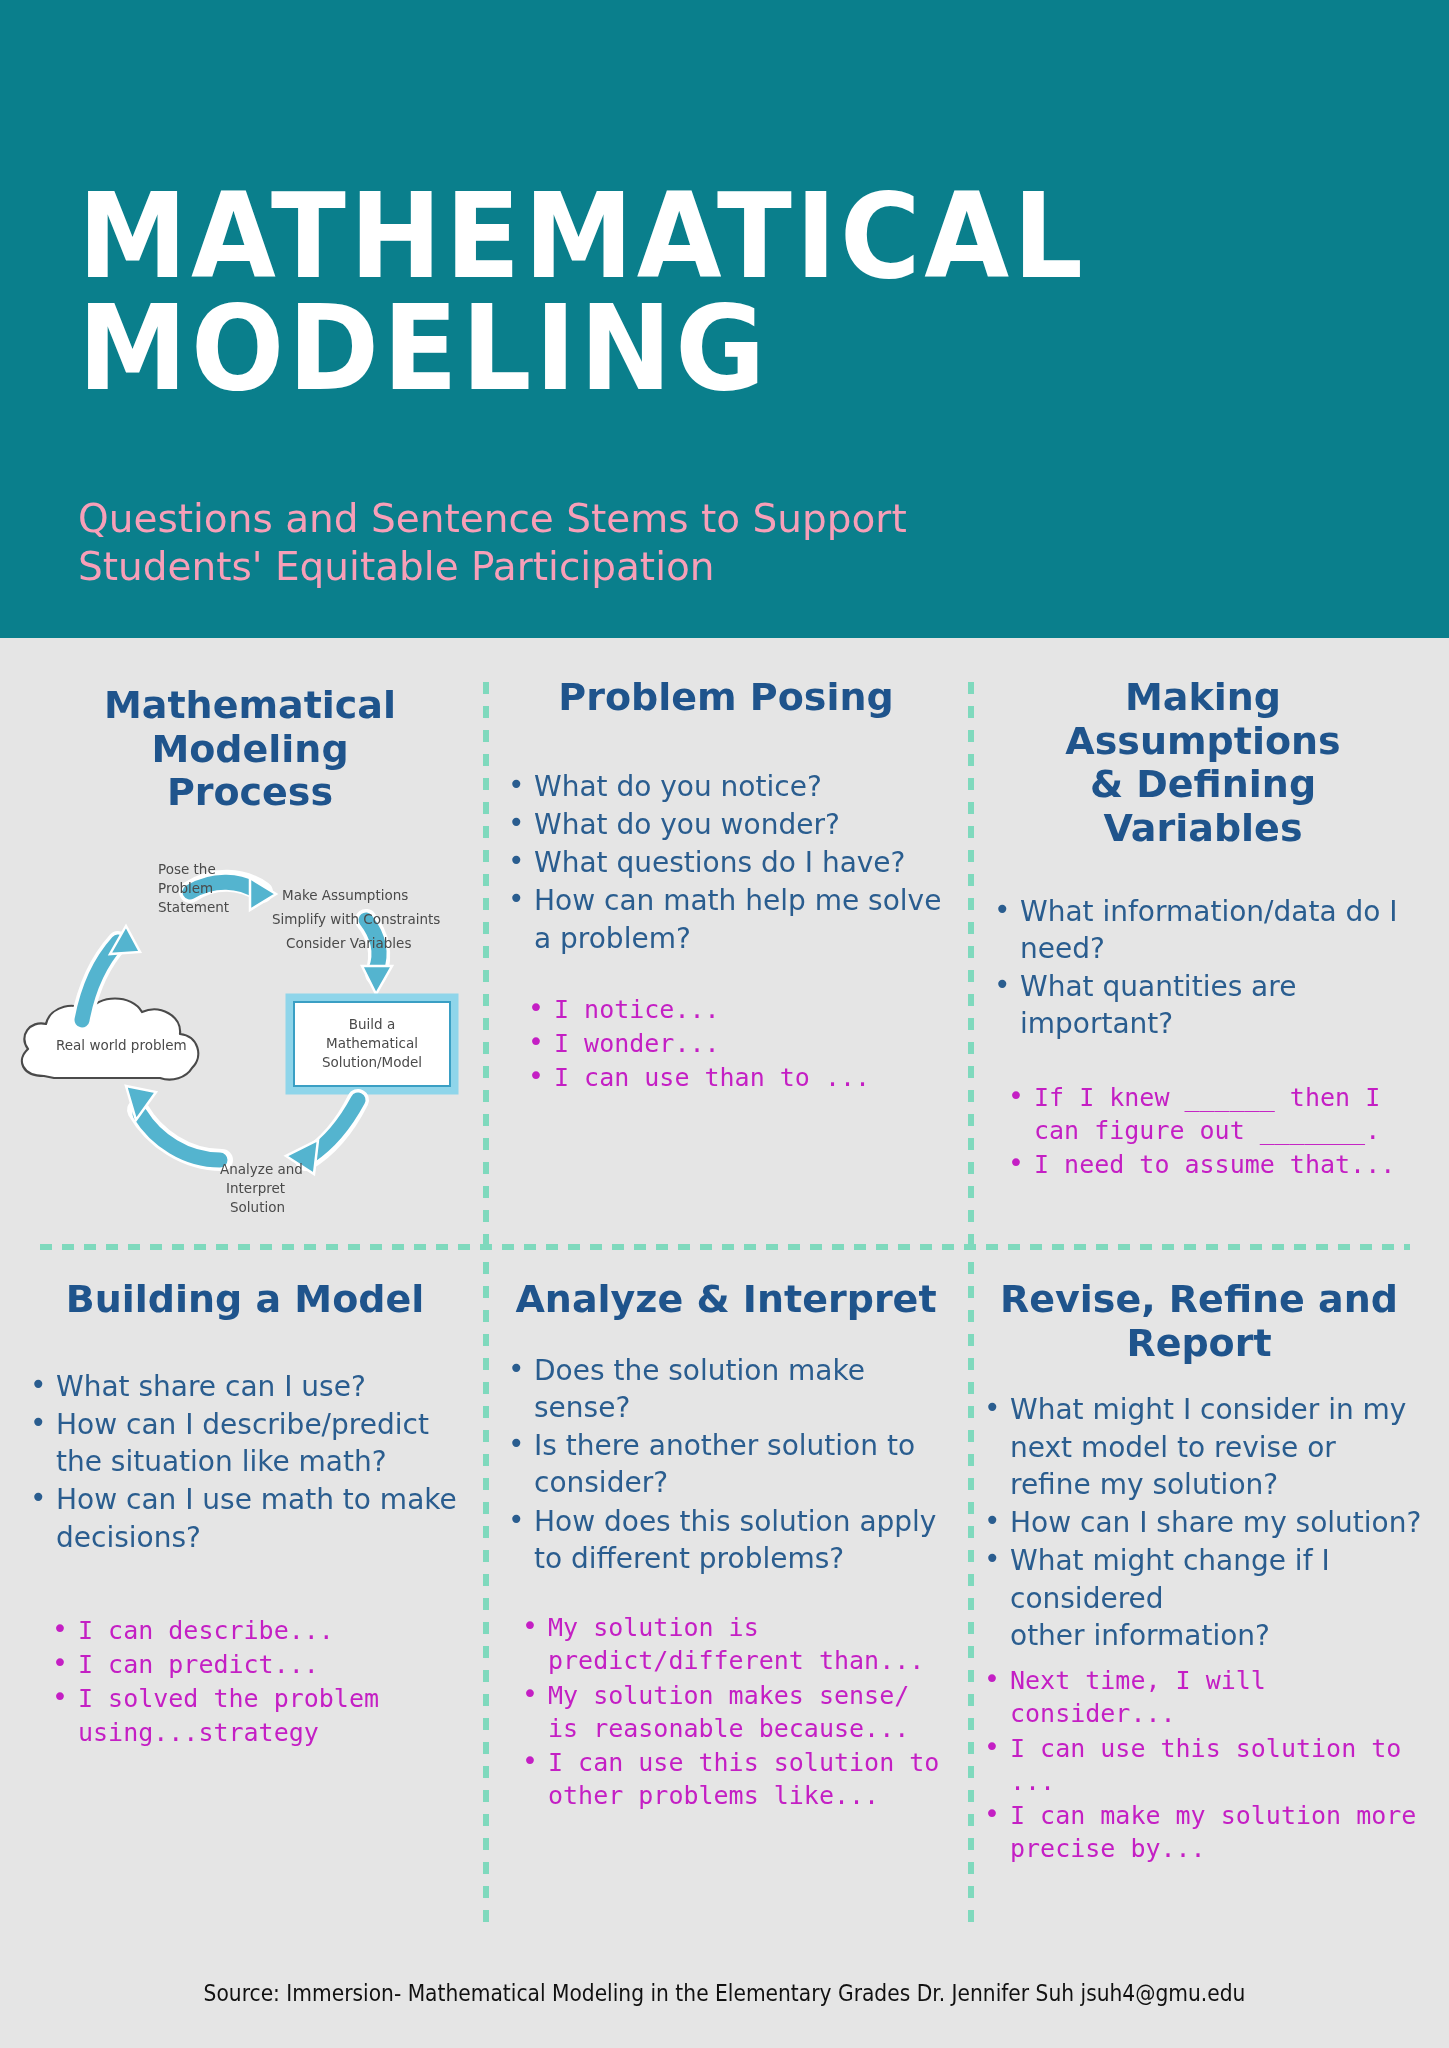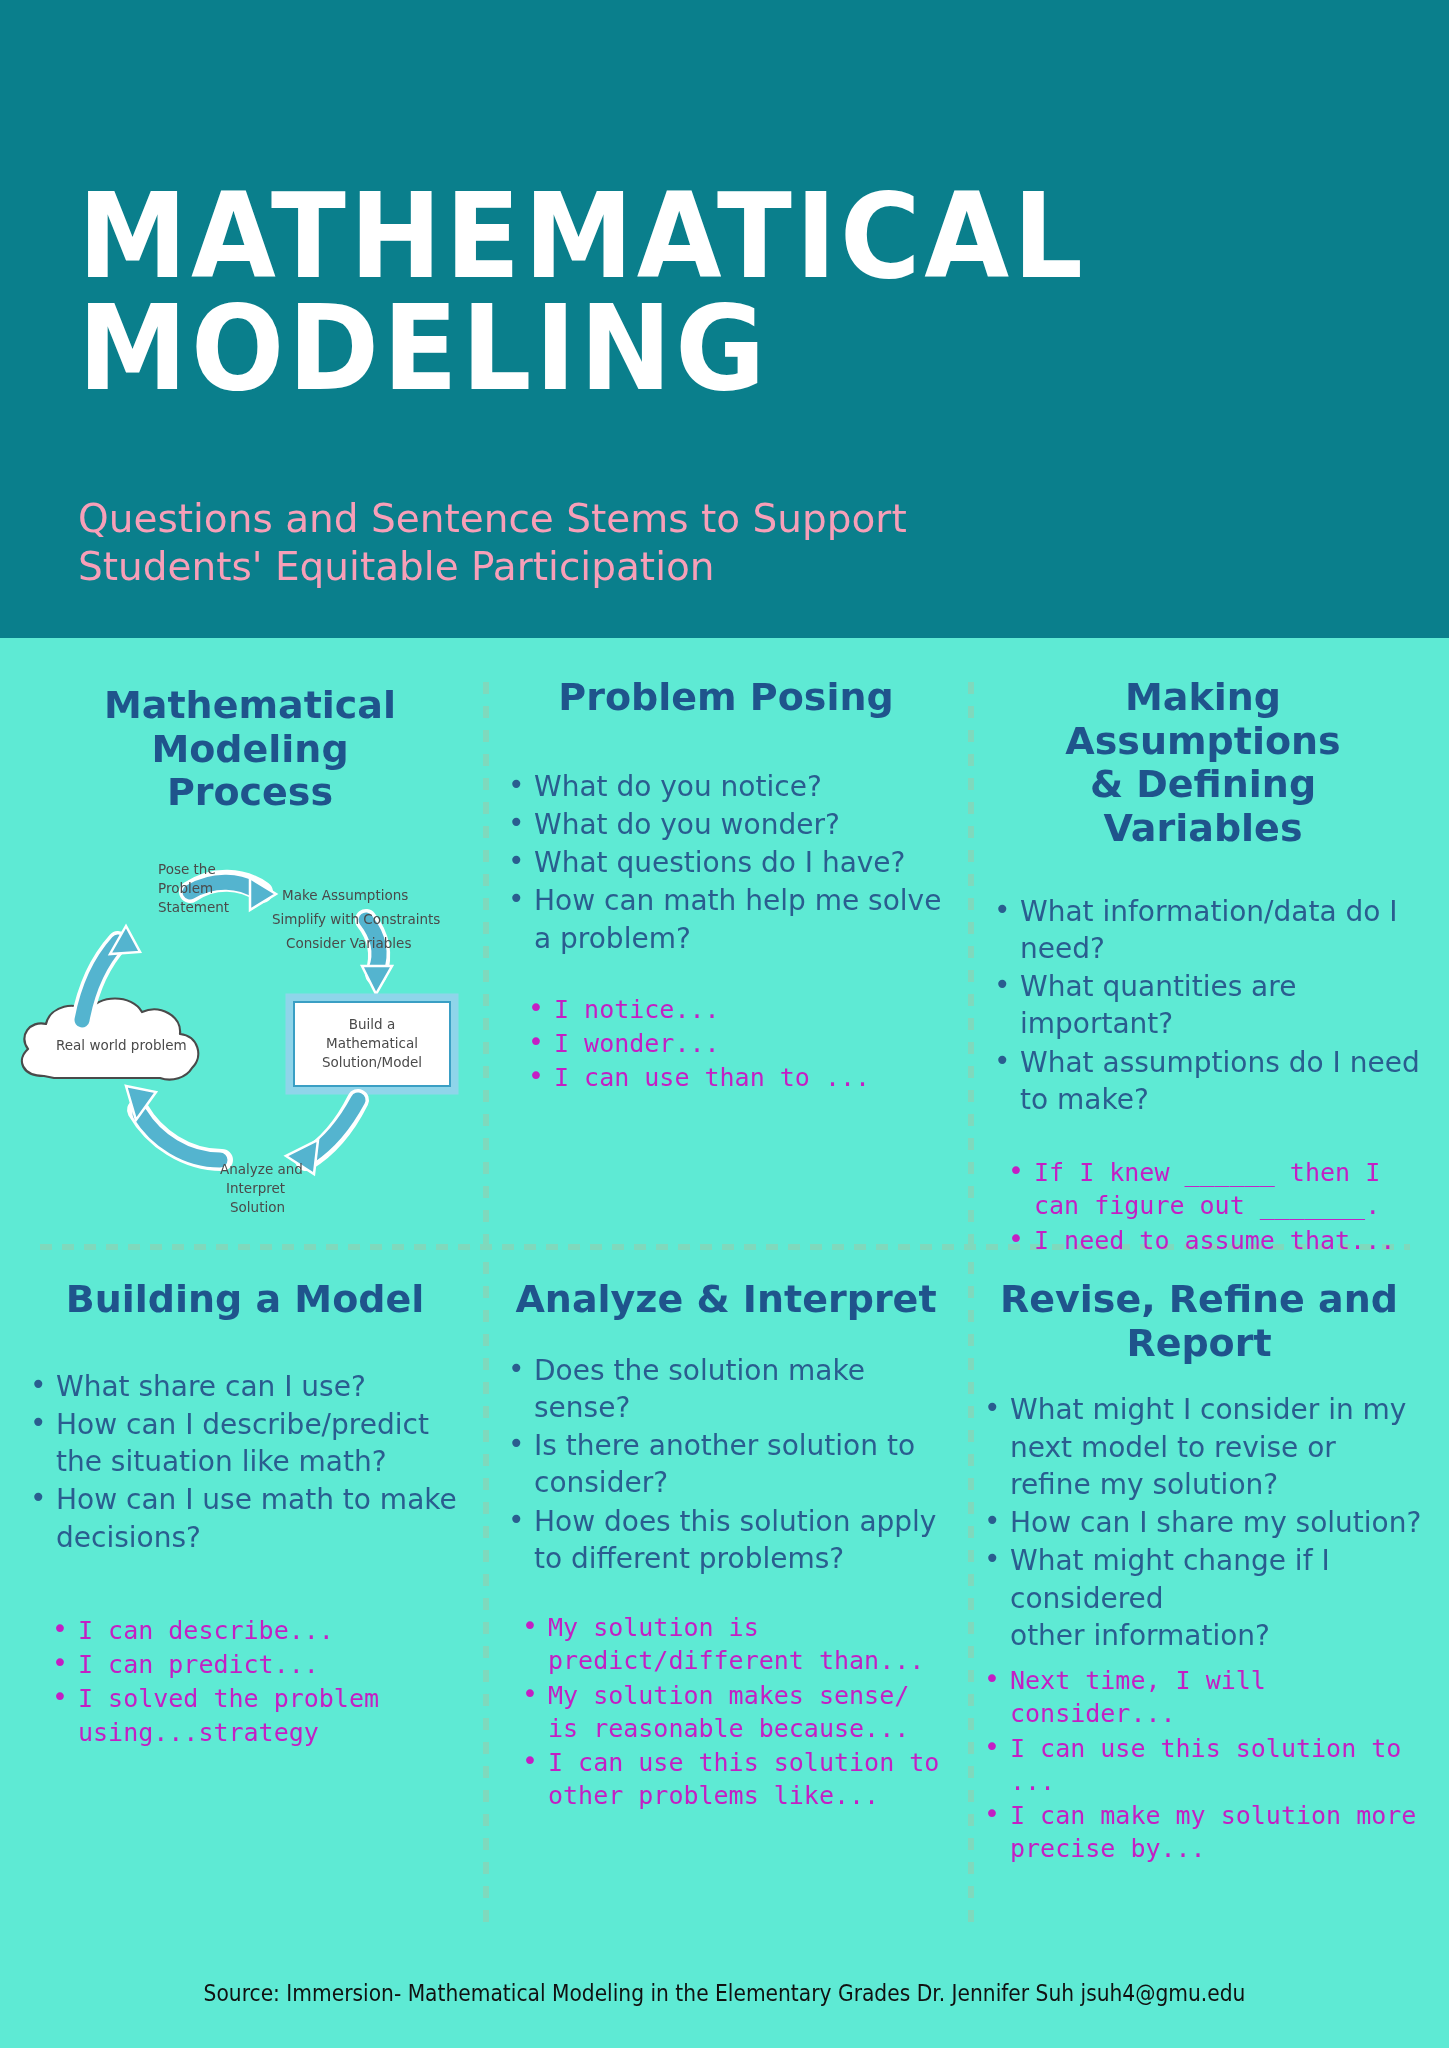--- a/index.html
+++ b/index.html
@@ -1,21 +1,21 @@
 <!DOCTYPE html>
 <html><head>
 <meta charset="utf-8">
 <style>
   * { margin:0; padding:0; box-sizing:border-box; }
   html, body {
     width:1449px; height:2048px;
     background:#ffffff;
     font-family:"Liberation Sans", sans-serif;
   }
-  .poster { position:relative; width:1449px; height:2048px; overflow:hidden; background:#5eead4; }
+  .poster { position:relative; width:1449px; height:2048px; overflow:hidden; background:#e5e5e5; }
 
   
   .header {
     position:absolute; left:0; top:0; width:1449px; height:638px;
     background:#0a7f8c;
   }
   .title {
     position:absolute; left:78px; top:180px; width:1250px;
     color:#ffffff;
     font-family:"DejaVu Sans", sans-serif;
@@ -218,21 +218,20 @@
       <li>I can use than to ...</li>
     </ul>
   </div>
 
   <div class="panel" style="left:986px; top:676px; width:434px;">
     <div class="panel-head">Making Assumptions
 &amp; Defining Variables</div>
     <ul class="q-list" style="margin-top:42px;">
       <li>What information/data do I  need?</li>
       <li>What quantities are important?</li>
-      <li>What assumptions do I need to make?</li>
     </ul>
     <ul class="s-list" style="margin-top:38px; margin-left:14px;">
       <li>If I knew ______ then I can figure out _______.</li>
       <li>I need to assume that...</li>
     </ul>
   </div>
 
   <div class="panel" style="left:22px; top:1278px; width:446px;">
     <div class="panel-head">Building a Model</div>
     <ul class="q-list" style="margin-top:46px;">

